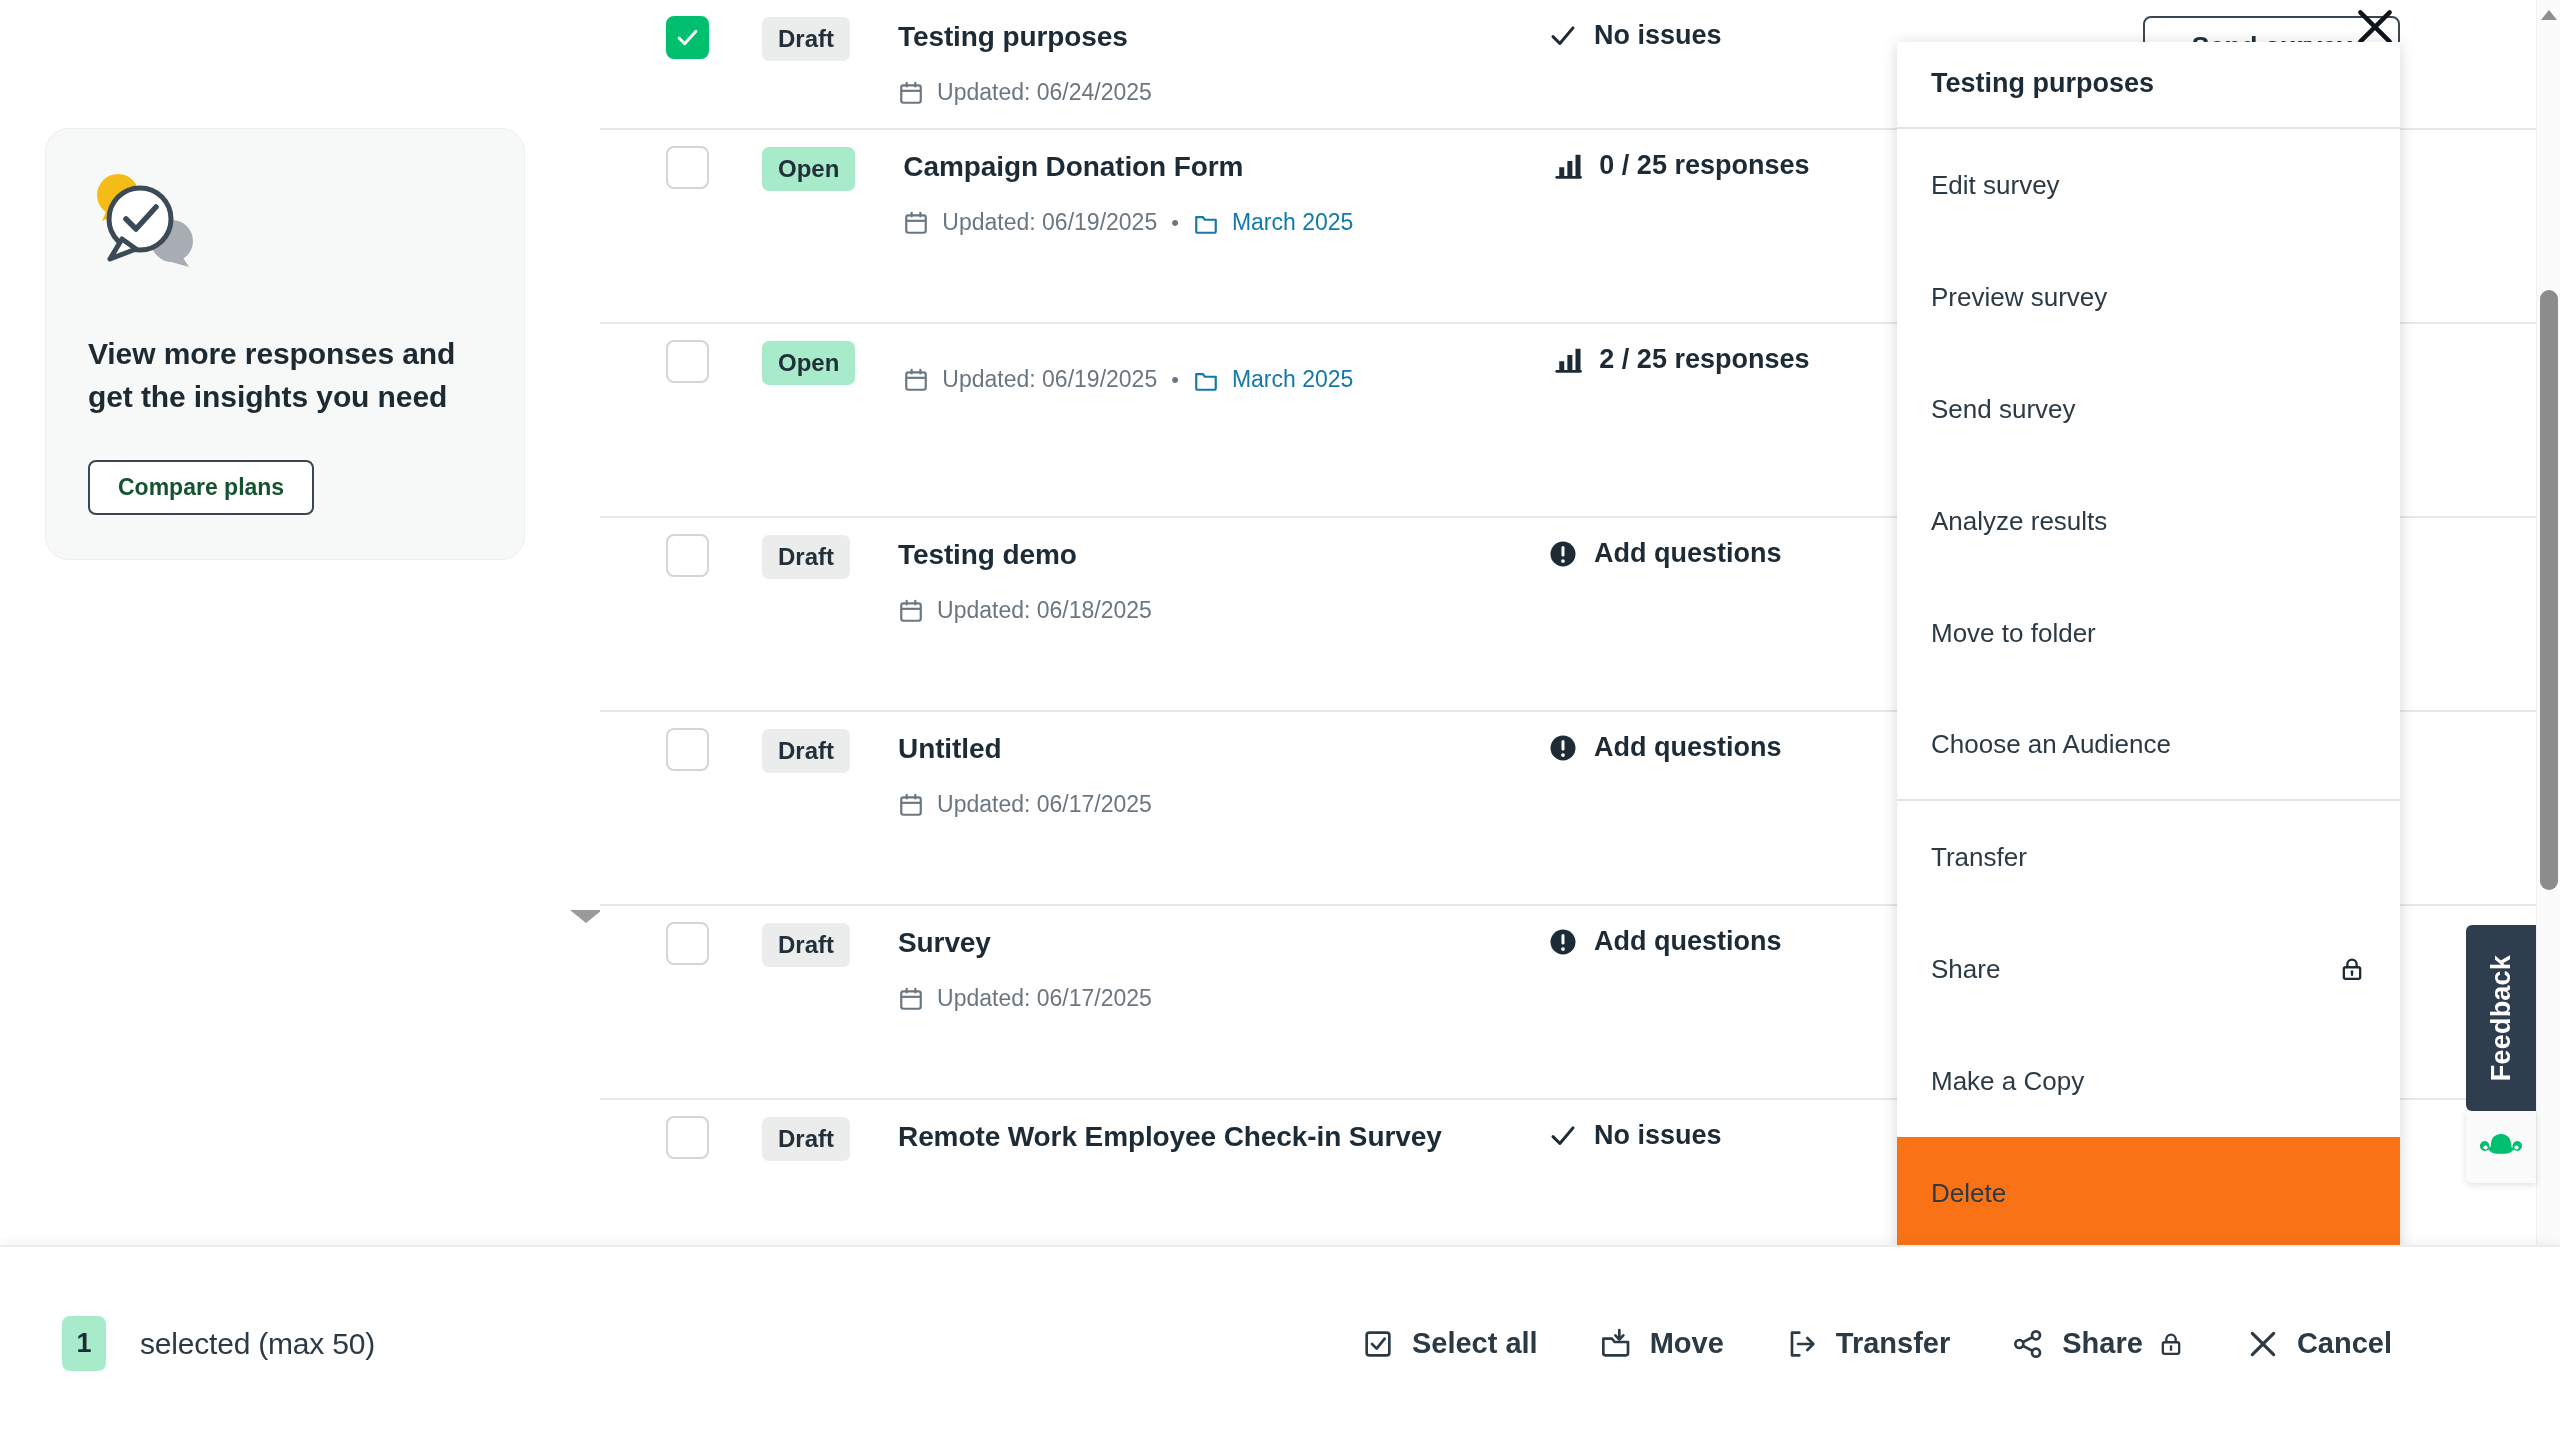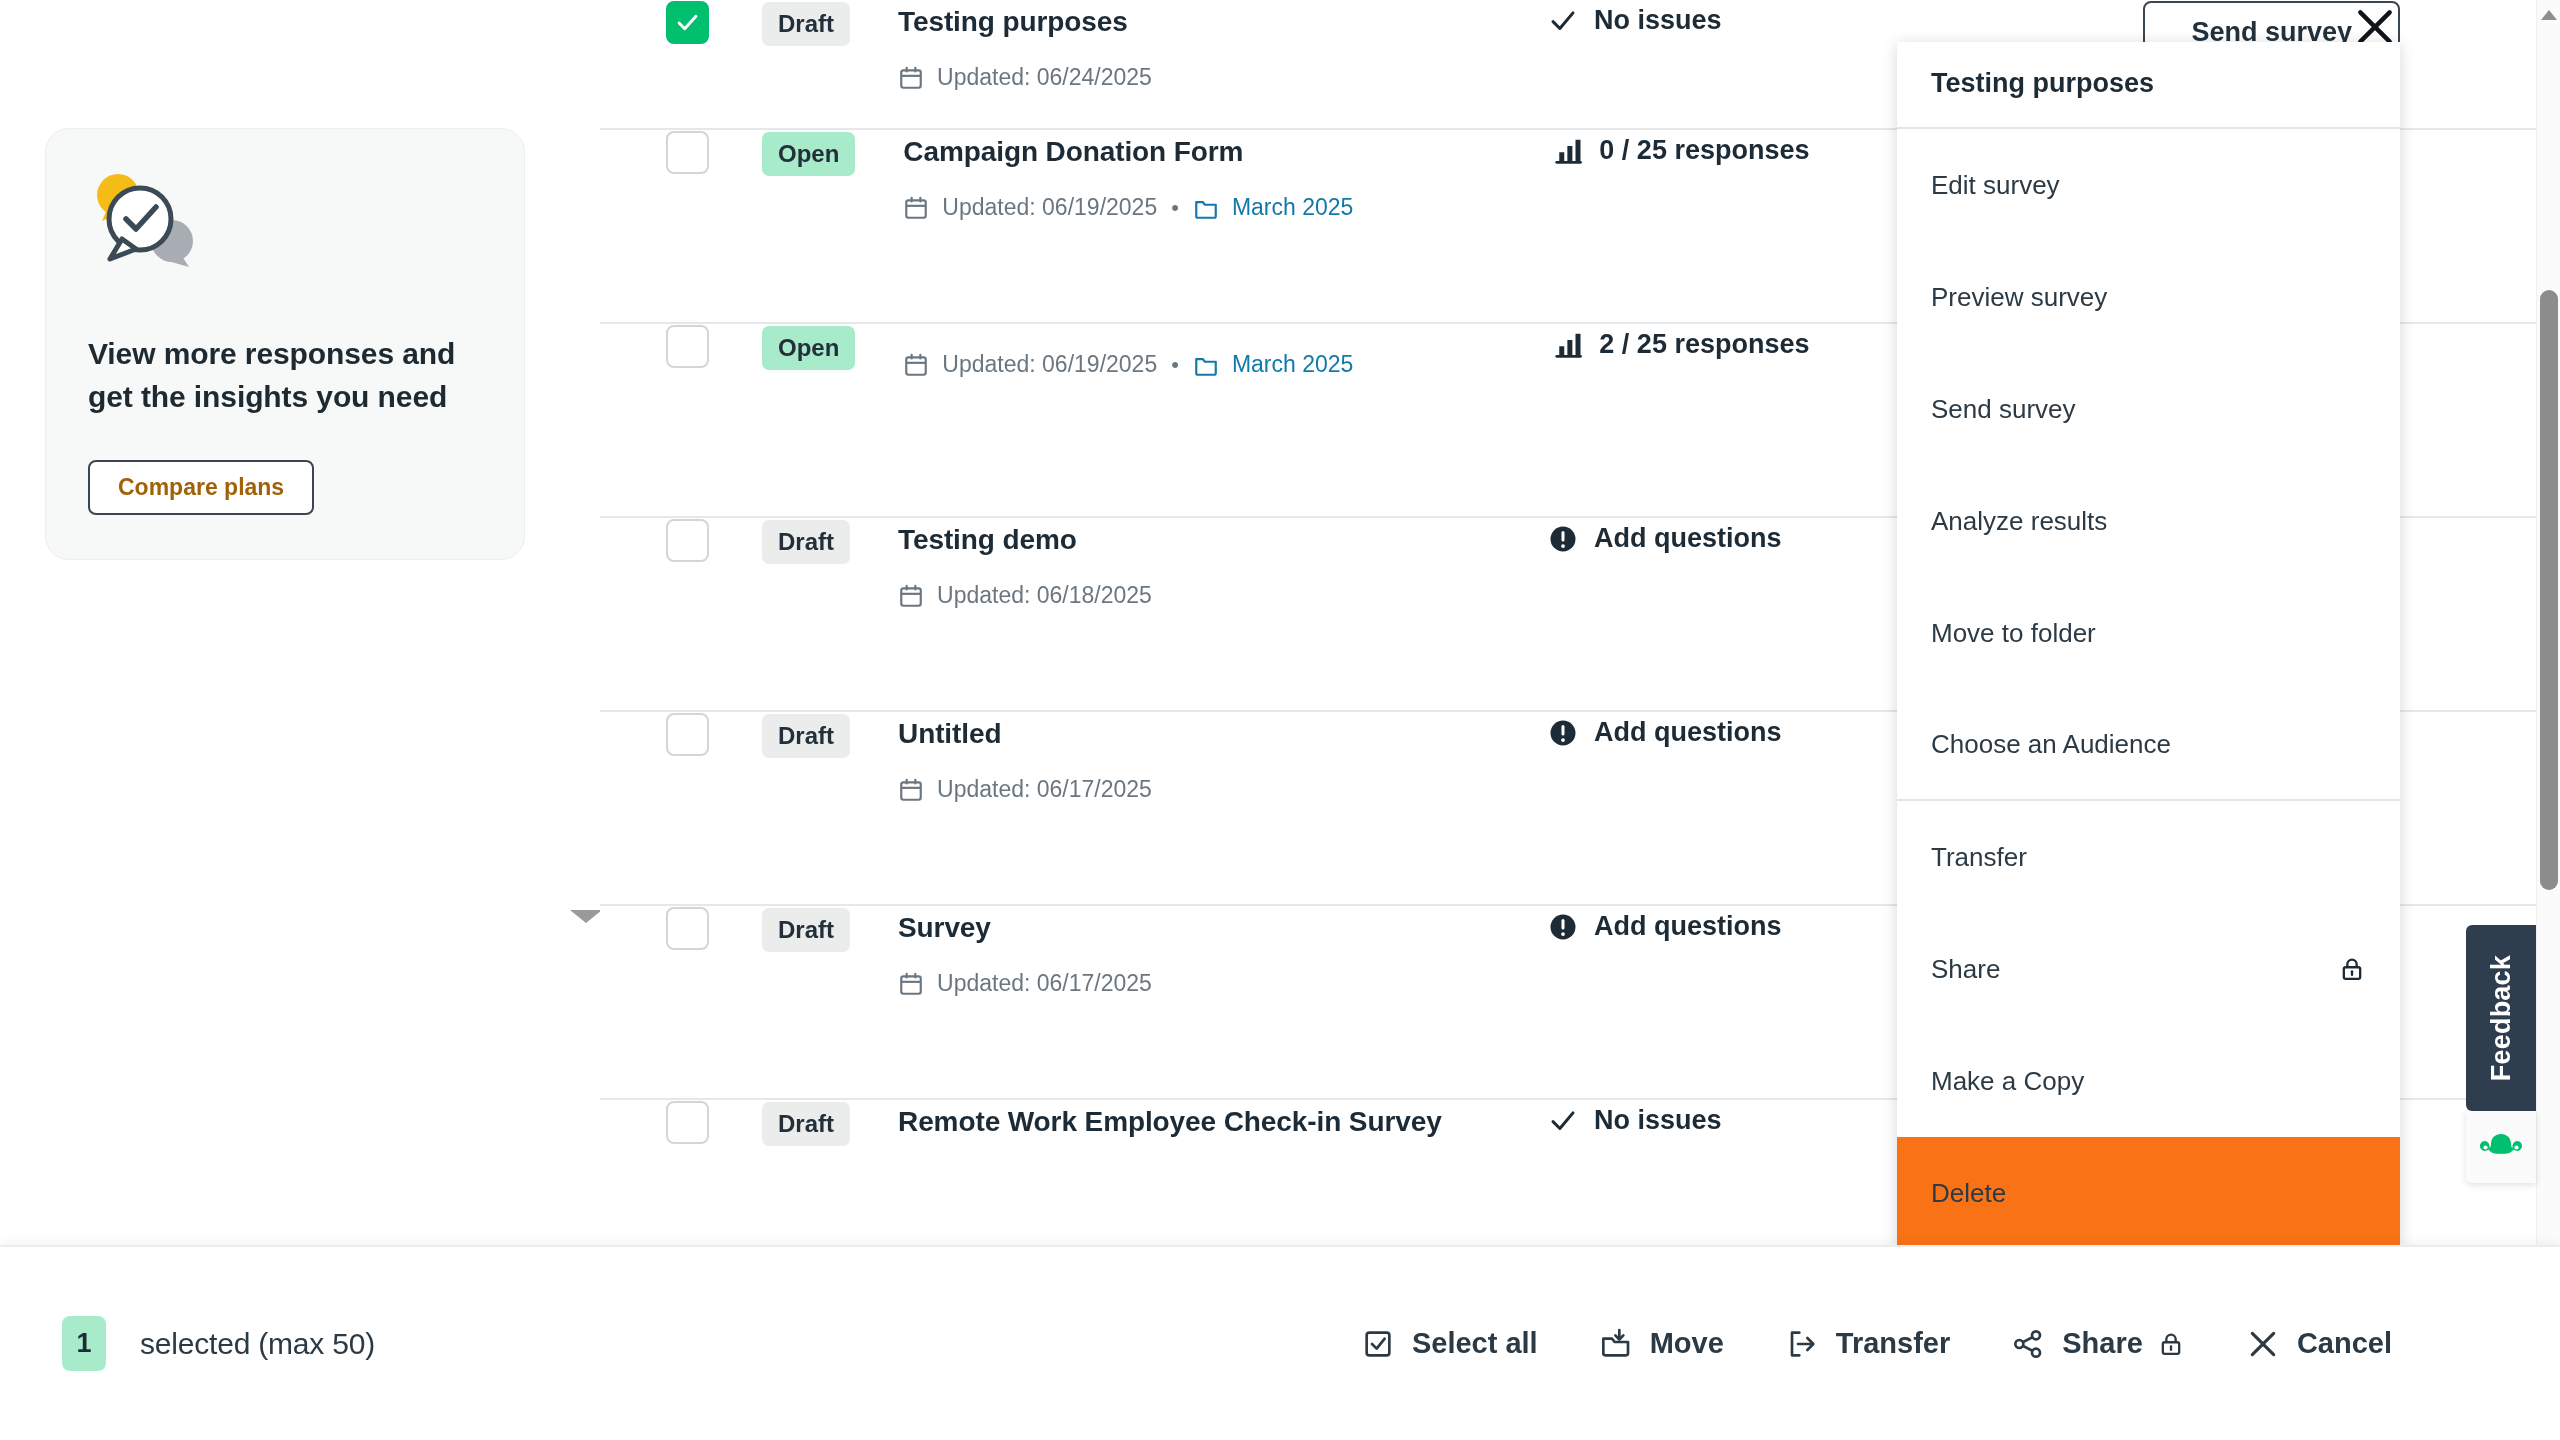--- a/index.html
+++ b/index.html
@@ -23,21 +23,21 @@
     border-radius: 24px; padding: 38px 42px 44px 42px;
   }
   #promo-illustration { width: 120px; height: 108px; display:block; margin-bottom: 58px;}
   #promo-title {
     font-size: 30px; font-weight: 700; color: #1e2a32;
     line-height: 1.42; letter-spacing: -0.1px;
   }
   #compare-plans-button {
     margin-top: 42px; display: inline-block;
     border: 2px solid #3a4650; border-radius: 8px;
-    background: #ffffff; color: #a16207;
+    background: #ffffff; color: #14532d;
     font-size: 23px; font-weight: 600; font-family: inherit;
     padding: 13px 28px; cursor: pointer; line-height: 1.1;
   }
   #scroll-down-arrow {
     position: absolute; left: 570px; top: 910px;
     width: 0; height: 0;
     border-left: 16px solid transparent;
     border-right: 16px solid transparent;
     border-top: 13px solid #9a9a9a;
     cursor: pointer;
@@ -49,21 +49,21 @@
     background: #ffffff; overflow: hidden;
   }
   .survey-row {
     position: relative;
     padding: 0 0 0 66px;
     border-bottom: 2px solid #e6e7e8;
     height: 194px;
   }
   .survey-row.first { height: 130px; border-top: none; }
   .survey-row.last  { border-bottom: none; }
-  .row-inner { display: flex; align-items: flex-start; padding-top: 1px; }
+  .row-inner { display: flex; align-items: flex-start; padding-top: 16px; }
 
   .row-checkbox {
     width: 43px; height: 43px; flex: 0 0 43px;
     border: 2px solid #d3d5d6; border-radius: 8px; background: #fff;
     margin-top: 0px; cursor: pointer;
   }
   .row-checkbox.checked {
     background: #00bf6f; border-color: #00bf6f;
     display: flex; align-items: center; justify-content: center;
   }

